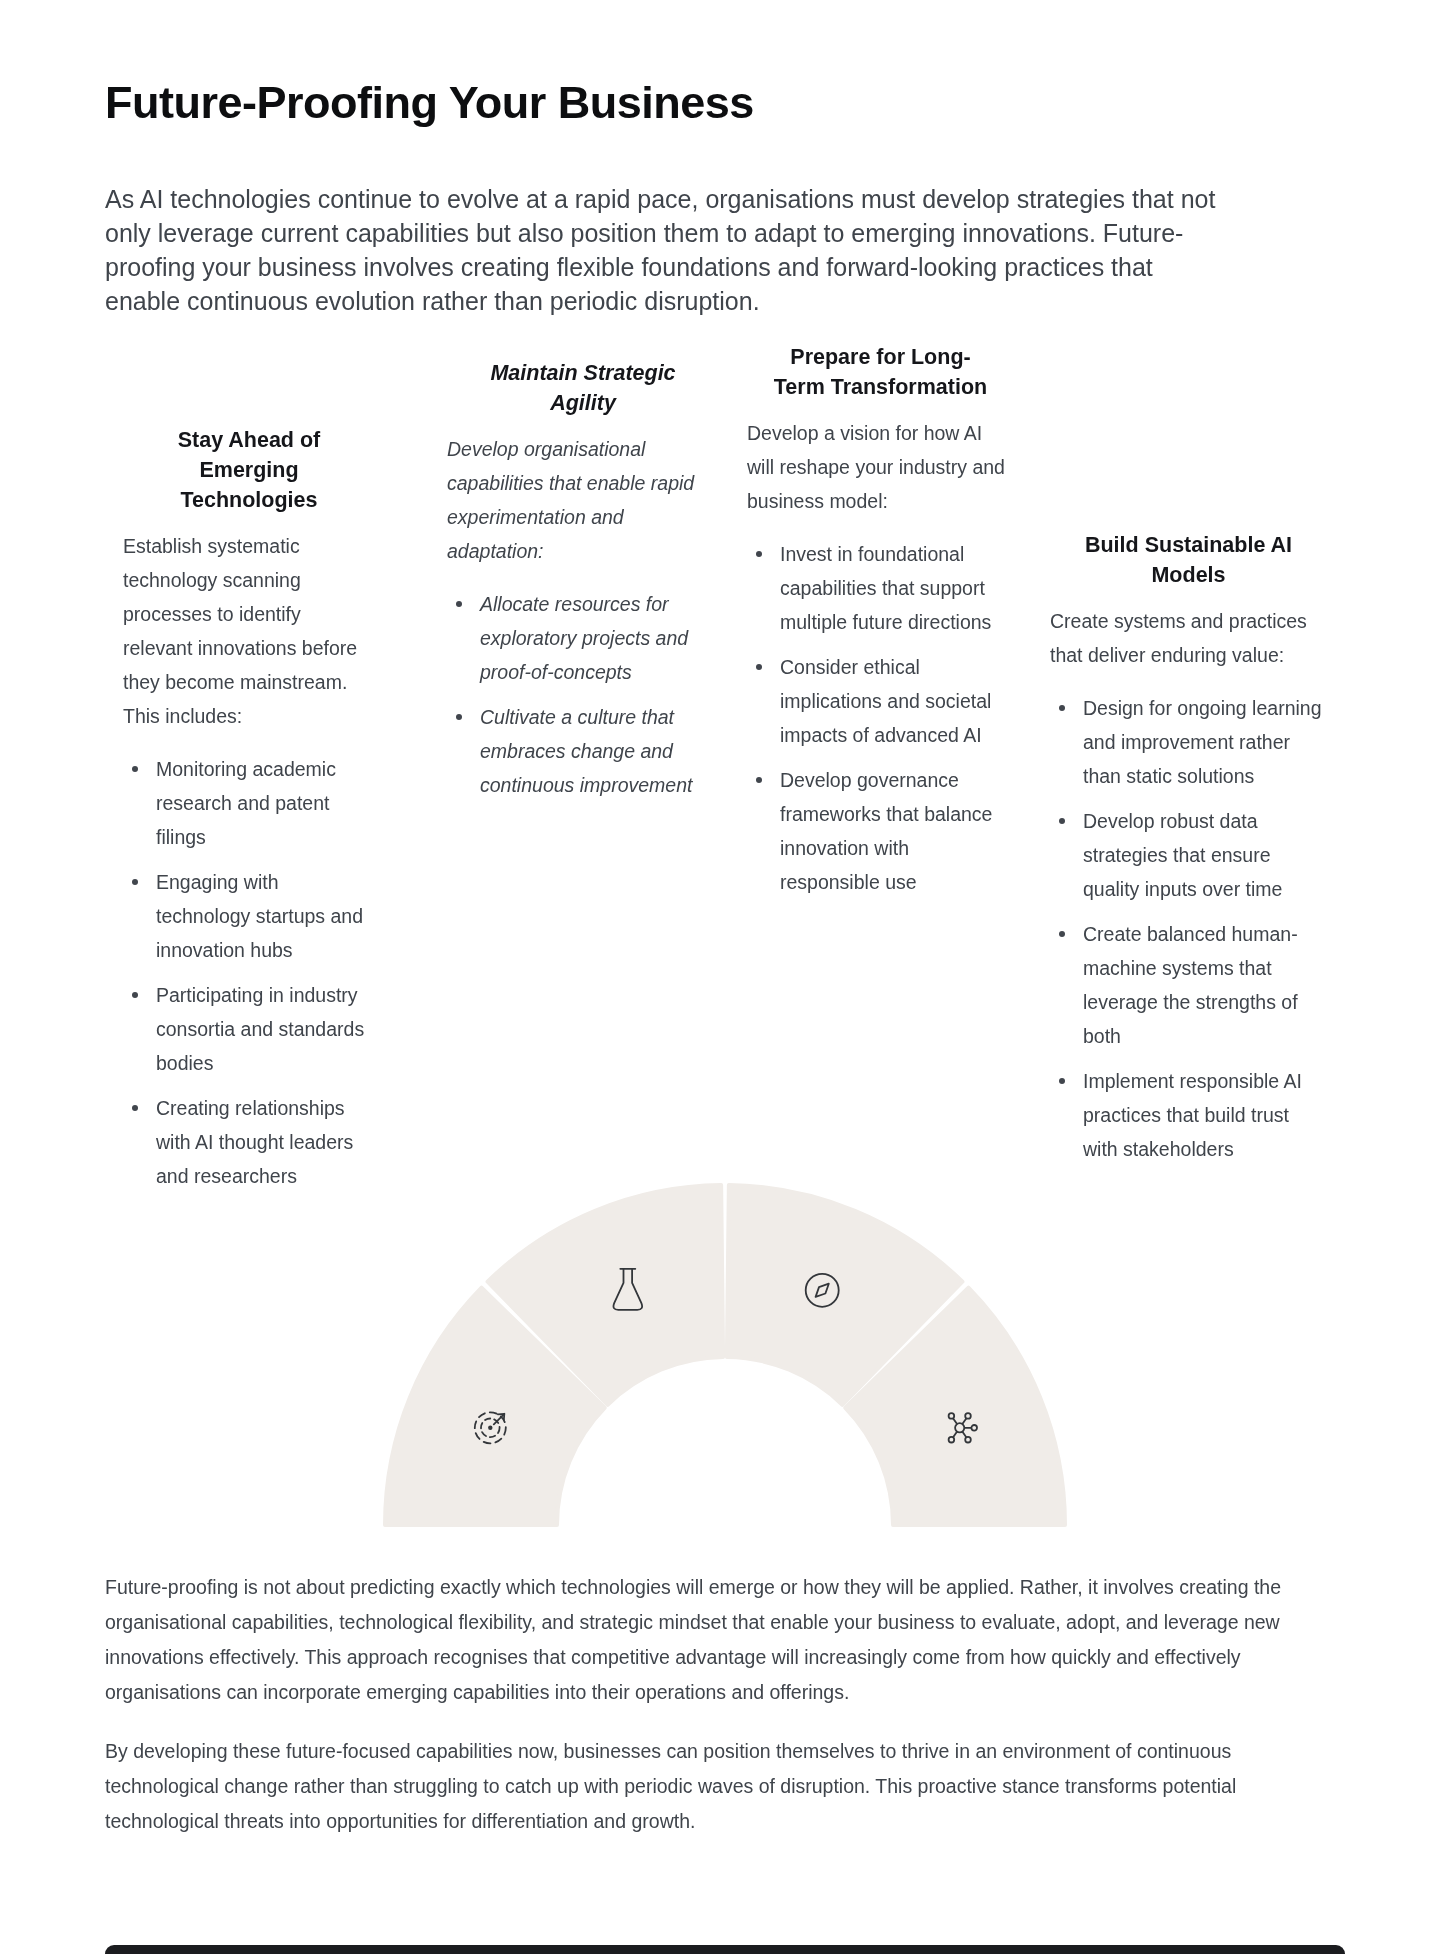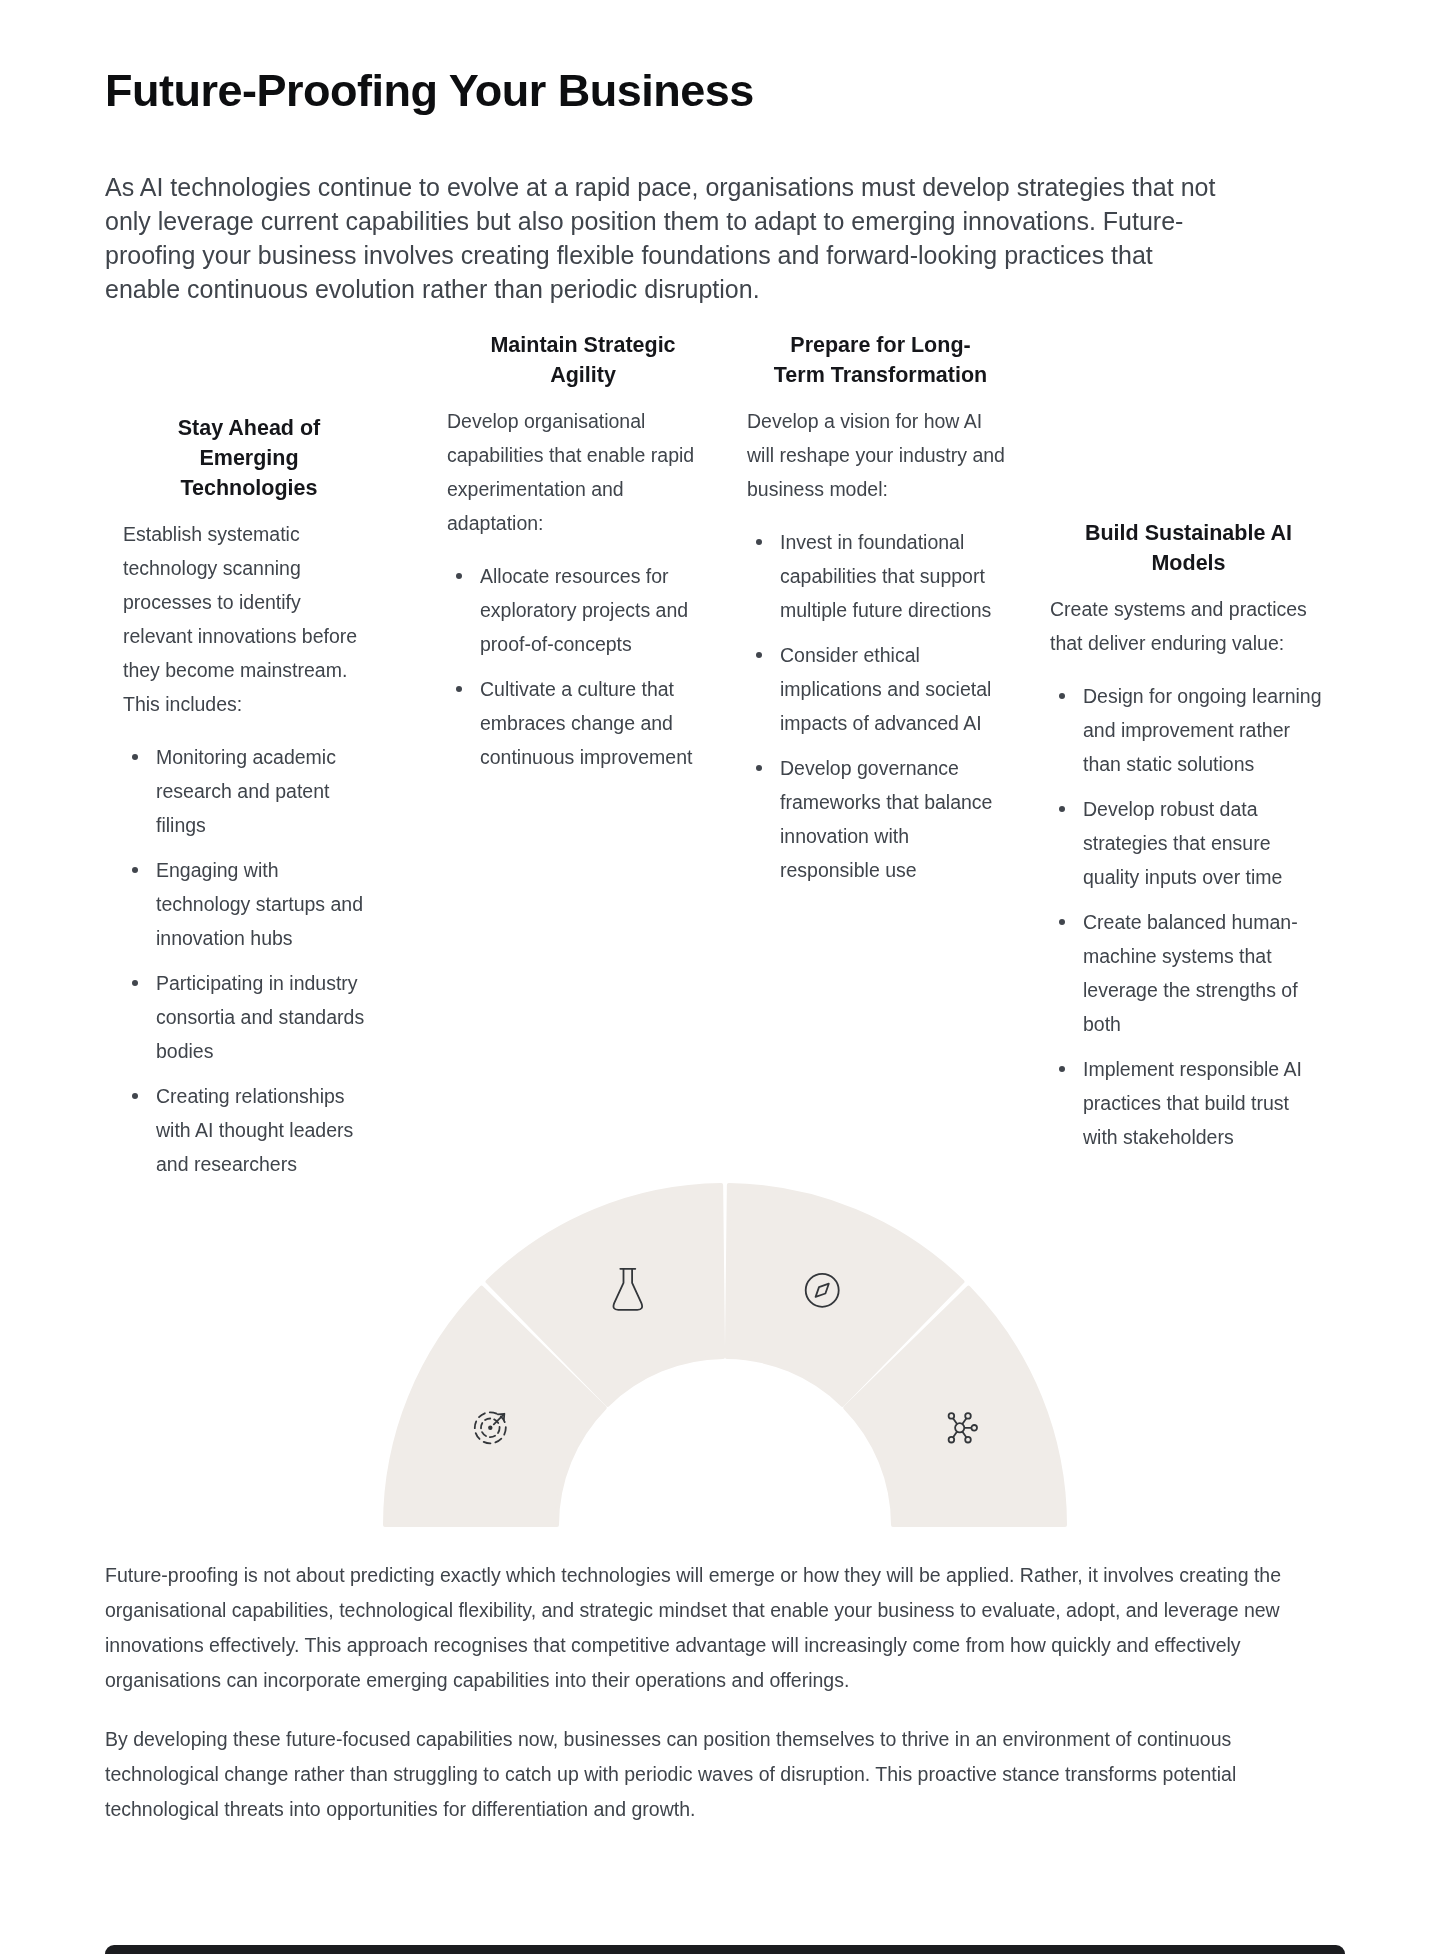--- a/index.html
+++ b/index.html
@@ -3,42 +3,42 @@
 <meta charset="utf-8">
 <style>
   html, body { margin: 0; padding: 0; }
   body {
     width: 1450px; height: 1954px;
     background: #ffffff;
     font-family: "Liberation Sans", "DejaVu Sans", sans-serif;
     color: #41464d;
     overflow: hidden;
   }
-  .page { position: relative; width: 1450px; height: 1954px; padding: 0 105px; box-sizing: border-box; }
+  .page { position: relative; width: 1450px; height: 1954px; padding: 12px 105px; box-sizing: border-box; }
 
   h1.doc-title {
     margin: 0; padding-top: 62px;
     font-size: 45px; line-height: 58px; font-weight: 700;
     color: #0d0e10; letter-spacing: -0.5px;
   }
   p.intro {
     margin: 50px 0 0 0;
     max-width: 1115px;
     font-size: 25px; line-height: 34px;
     color: #3f444b;
   }
 
   .columns {
     margin-top: 24px;
     height: 1228px;
     display: flex; align-items: flex-start;
   }
   .col { box-sizing: border-box; }
   .col-1 { width: 252px; margin-left: 18px;  margin-top: 83px; }
-  .col-2 { width: 272px; margin-left: 72px;  margin-top: 0; }
+  .col-2 { width: 272px; margin-left: 72px;  margin-top: 16px; font-style: italic; }
   .col-3 { width: 267px; margin-left: 28px;  margin-top: 0; }
   .col-4 { width: 277px; margin-left: 36px;  margin-top: 188px; }
 
   .col-heading {
     margin: 0; font-size: 21.5px; line-height: 30px; font-weight: 700;
     color: #15161a; text-align: center; white-space: pre-line;
   }
   .col-intro {
     margin: 14px 0 0 0; font-size: 19.5px; line-height: 34px;
     text-align: left; color: #3f444b;

